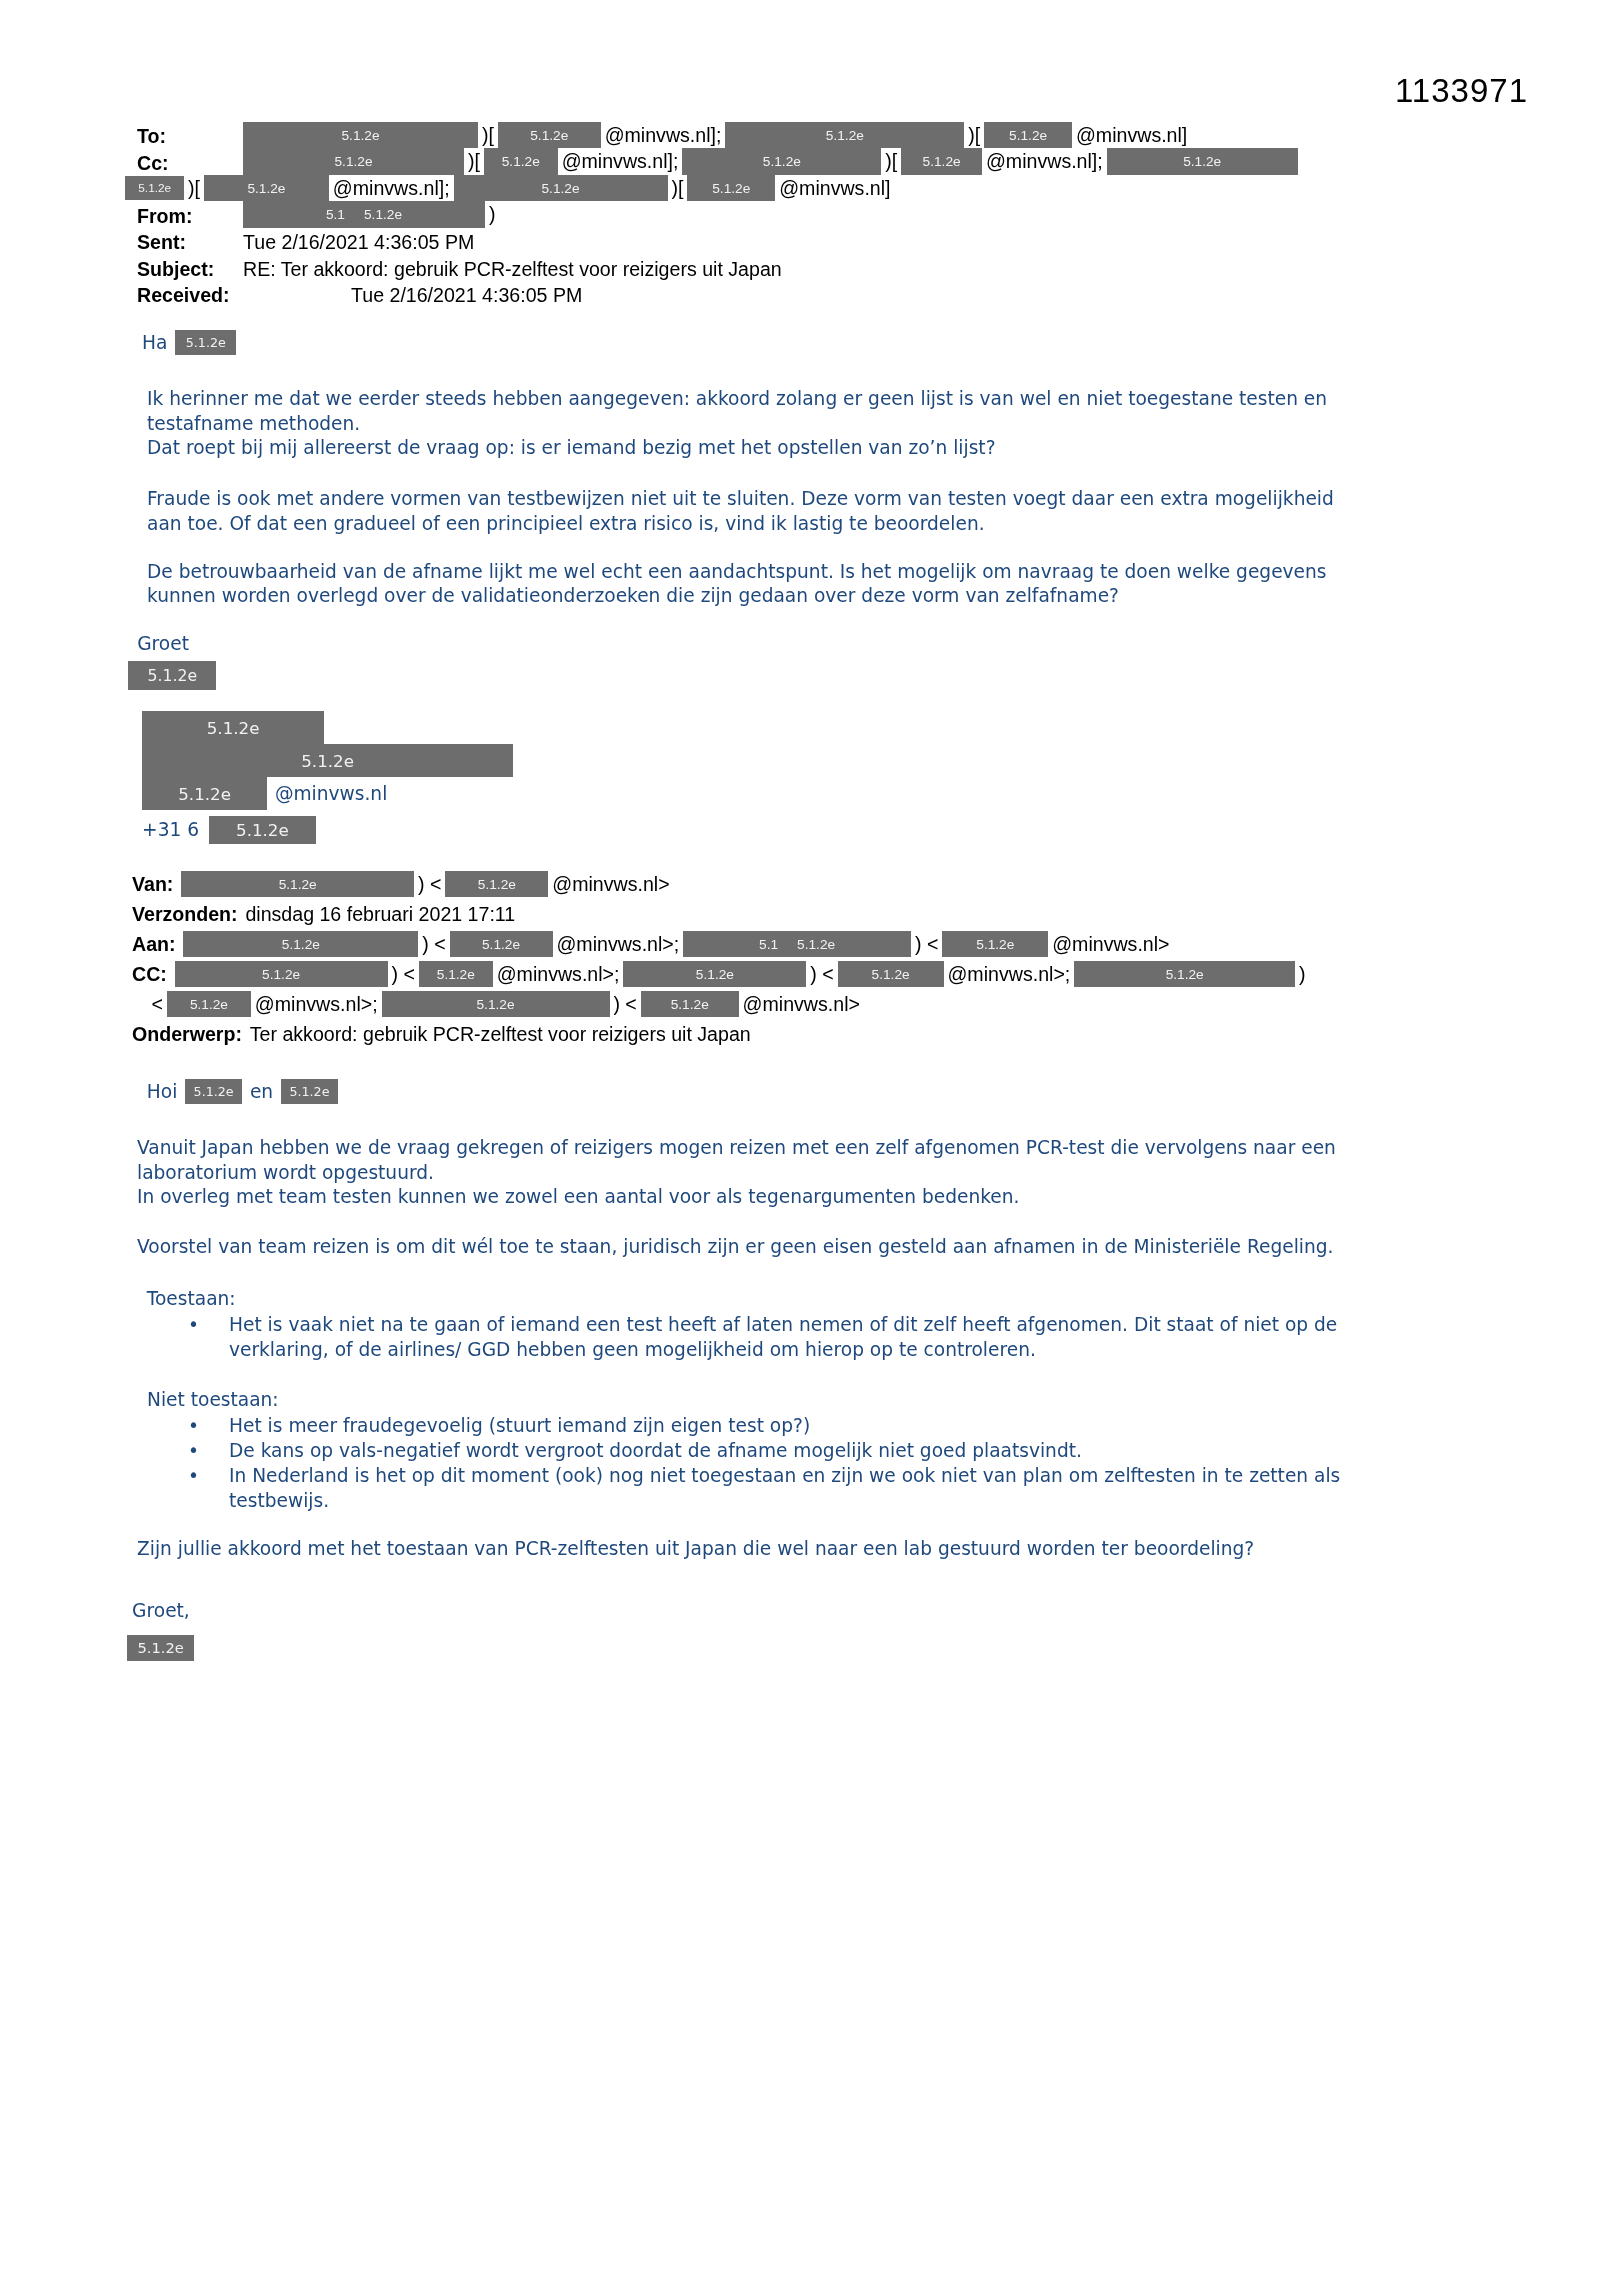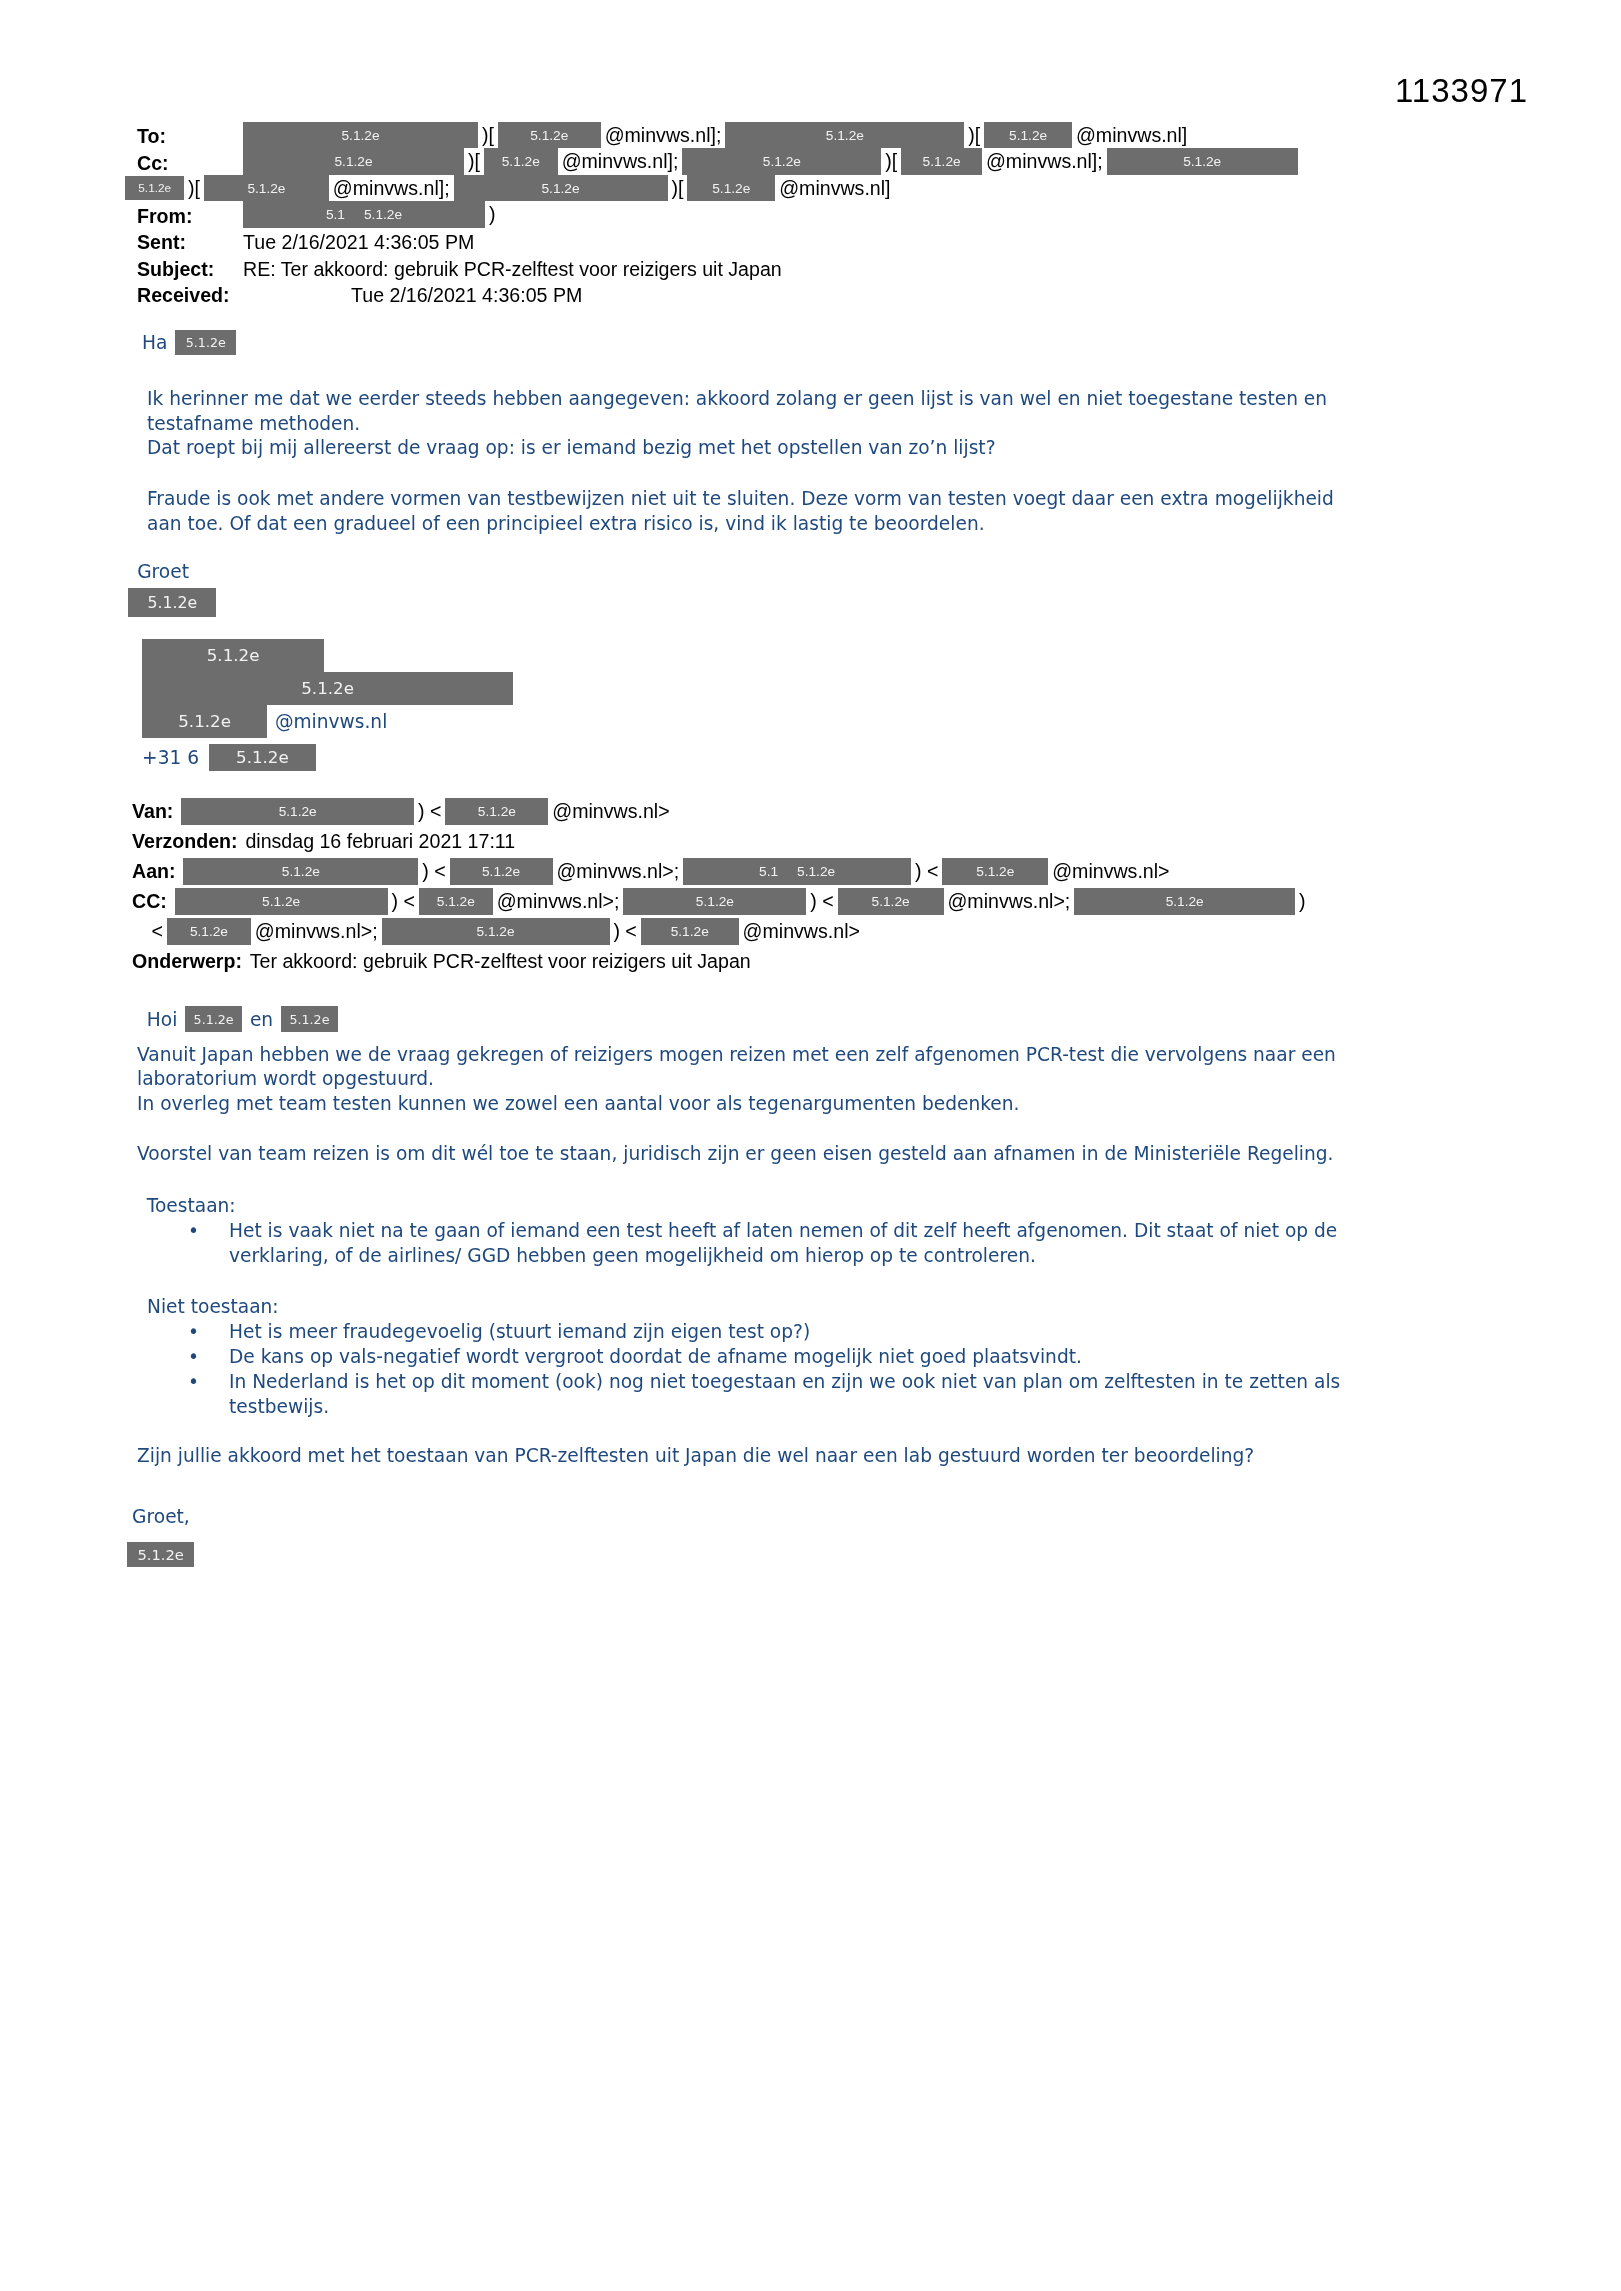--- a/index.html
+++ b/index.html
@@ -45,21 +45,21 @@
   .sig .sigrow:nth-child(4) .segtext { margin:0 9.8px 0 0; }
 
   
   .h2 { margin:25.5px 0 0 132px; font-size:19.6px; }
   .h2 .hrow { display:flex; align-items:center; height:30px; white-space:nowrap; gap:4.9px; }
   .h2 .hlabel { font-weight:bold; margin-right:2.9px; }
   .h2 .hrow.cont2 { margin-left:19.6px; }
   .h2 .redact { height:26.5px; }
 
   .body2 .greet { margin:29px 0 0 9.8px; }
-  .body2 .p1 { margin-top:10px; }
+  .body2 .p1 { margin-top:31px; }
   .body2 .p2 { margin-top:25.5px; }
   .listtitle { margin:27.4px 0 0 9.8px; line-height:24.5px; }
   .listtitle.mt { margin-top:26.5px;margin-left:10px; }
   ul.blist { margin:0; padding:0 0 0 92px; }
   ul.blist li { list-style:none; position:relative; line-height:25px; white-space:pre-line; }
   ul.blist li::before { content:"\2022"; position:absolute; left:-41px; }
   .question { margin-top:24.5px; }
   .closing { margin:37px 0 0 -4.9px; line-height:24.5px; }
   .closebox { margin:11.8px 0 0 -9.8px; }
   .closebox .redact { height:25.5px; font-size:14.7px; }
@@ -139,20 +139,22 @@
 <div class="body1">
   <div class="greet">
       <span class="segtext">Ha</span>
       <span class="redact" style="width: 61px; background: rgb(109, 109, 109); color: rgb(242, 242, 242);">5.1.2e</span>
     </div>
   <div class="para p1">Ik herinner me dat we eerder steeds hebben aangegeven: akkoord zolang er geen lijst is van wel en niet toegestane testen en
 testafname methoden.
 Dat roept bij mij allereerst de vraag op: is er iemand bezig met het opstellen van zo’n lijst?</div>
   <div class="para p2">Fraude is ook met andere vormen van testbewijzen niet uit te sluiten. Deze vorm van testen voegt daar een extra mogelijkheid
 aan toe. Of dat een gradueel of een principieel extra risico is, vind ik lastig te beoordelen.</div>
+  <div class="para p3">De betrouwbaarheid van de afname lijkt me wel echt een aandachtspunt. Is het mogelijk om navraag te doen welke gegevens
+kunnen worden overlegd over de validatieonderzoeken die zijn gedaan over deze vorm van zelfafname?</div>
   <div class="groet">Groet</div>
   <div class="segs nameline">
       <span class="redact" style="width: 88px; background: rgb(109, 109, 109); color: rgb(242, 242, 242);">5.1.2e</span>
     </div>
   <div class="sig">
       <div class="sigrow">
         <span class="redact" style="width: 182px; background: rgb(109, 109, 109); color: rgb(242, 242, 242);">5.1.2e</span>
       </div>
       <div class="sigrow">
         <span class="redact" style="width: 371px; background: rgb(109, 109, 109); color: rgb(242, 242, 242);">5.1.2e</span>

